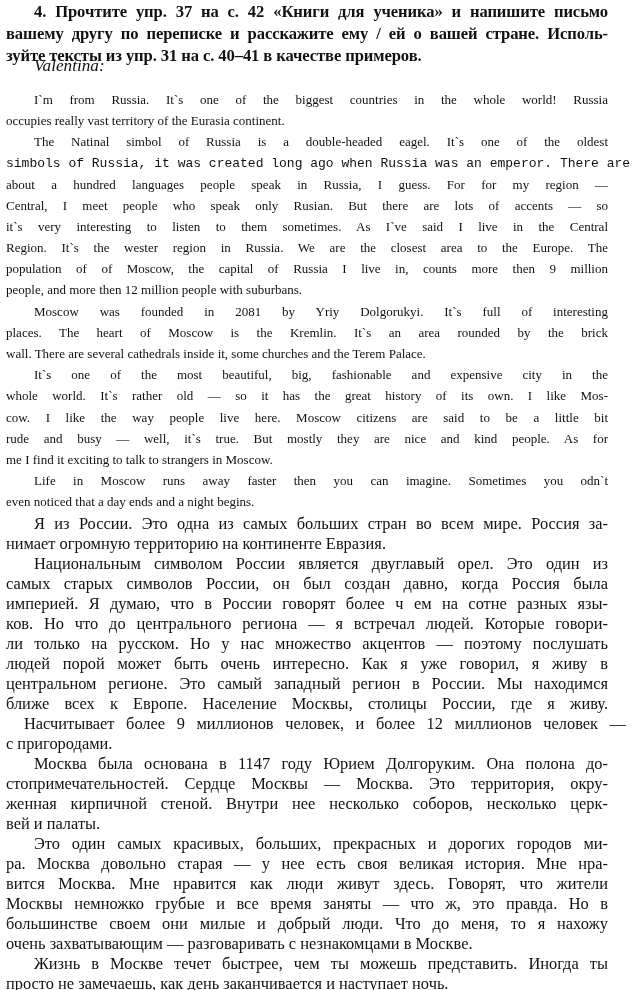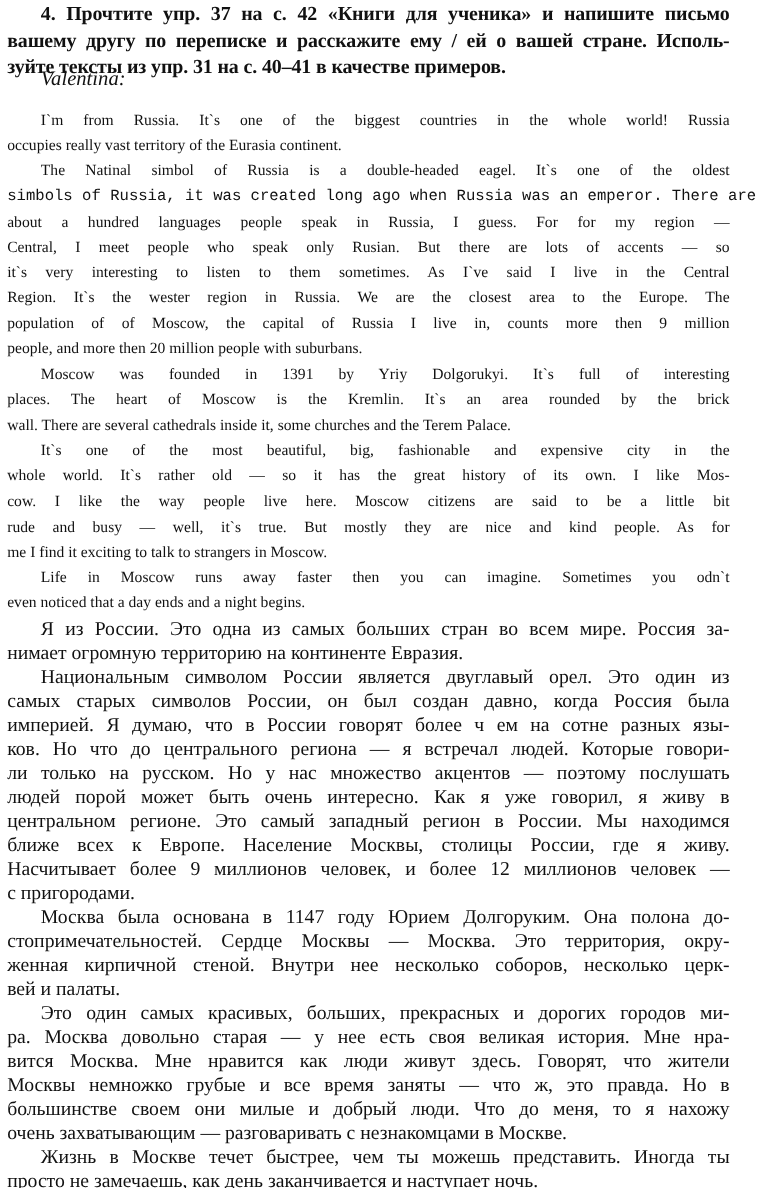--- a/index.html
+++ b/index.html
@@ -31,22 +31,22 @@
   <div class="en">
     <div class="line indent" style="top:89px;"><span style="white-space: nowrap;">I`m from Russia. It`s one of the biggest countries in the whole world! Russia</span></div>
     <div class="line last" style="top:110px;">occupies really vast territory of the Eurasia continent.</div>
     <div class="line indent" style="top:131px;"><span style="white-space: nowrap;">The Natinal simbol of Russia is a double-headed eagel. It`s one of the oldest</span></div>
     <div class="line" style="top:152px;"><span style="white-space: nowrap; font-family: Liberation Mono, monospace;">simbols of Russia, it was created long ago when Russia was an emperor. There are</span></div>
     <div class="line" style="top:174px;"><span style="white-space: nowrap;">about a hundred languages people speak in Russia, I guess. For for my region —</span></div>
     <div class="line" style="top:195px;"><span style="white-space: nowrap;">Central, I meet people who speak only Rusian. But there are lots of accents — so</span></div>
     <div class="line" style="top:216px;"><span style="white-space: nowrap;">it`s very interesting to listen to them sometimes. As I`ve said I live in the Central</span></div>
     <div class="line" style="top:237px;"><span style="white-space: nowrap;">Region. It`s the wester region in Russia. We are the closest area to the Europe. The</span></div>
     <div class="line" style="top:258px;"><span style="white-space: nowrap;">population of of Moscow, the capital of Russia I live in, counts more then 9 million</span></div>
-    <div class="line last" style="top:279px;">people, and more then 20 million people with suburbans.</div>
-    <div class="line indent" style="top:301px;"><span style="white-space: nowrap;">Moscow was founded in 1391 by Yriy Dolgorukyi. It`s full of interesting</span></div>
+    <div class="line last" style="top:279px;">people, and more then 12 million people with suburbans.</div>
+    <div class="line indent" style="top:301px;"><span style="white-space: nowrap;">Moscow was founded in 2081 by Yriy Dolgorukyi. It`s full of interesting</span></div>
     <div class="line" style="top:322px;"><span style="white-space: nowrap;">places. The heart of Moscow is the Kremlin. It`s an area rounded by the brick</span></div>
     <div class="line last" style="top:343px;">wall. There are several cathedrals inside it, some churches and the Terem Palace.</div>
     <div class="line indent" style="top:364px;"><span style="white-space: nowrap;">It`s one of the most beautiful, big, fashionable and expensive city in the</span></div>
     <div class="line" style="top:385px;"><span style="white-space: nowrap;">whole world. It`s rather old — so it has the great history of its own. I like Mos-</span></div>
     <div class="line" style="top:407px;"><span style="white-space: nowrap;">cow. I like the way people live here. Moscow citizens are said to be a little bit</span></div>
     <div class="line" style="top:428px;"><span style="white-space: nowrap;">rude and busy — well, it`s true. But mostly they are nice and kind people. As for</span></div>
     <div class="line last" style="top:449px;">me I find it exciting to talk to strangers in Moscow.</div>
     <div class="line indent" style="top:470px;"><span style="white-space: nowrap;">Life in Moscow runs away faster then you can imagine. Sometimes you odn`t</span></div>
     <div class="line last" style="top:491px;">even noticed that a day ends and a night begins.</div>
   </div>
@@ -55,21 +55,21 @@
     <div class="line indent" style="top:513px;"><span style="white-space: nowrap;">Я из России. Это одна из самых больших стран во всем мире. Россия за-</span></div>
     <div class="line last" style="top:533px;">нимает огромную территорию на континенте Евразия.</div>
     <div class="line indent" style="top:553px;"><span style="white-space: nowrap;">Национальным символом России является двуглавый орел. Это один из</span></div>
     <div class="line" style="top:573px;"><span style="white-space: nowrap;">самых старых символов России, он был создан давно, когда Россия была</span></div>
     <div class="line" style="top:593px;"><span style="white-space: nowrap;">империей. Я думаю, что в России говорят более ч ем на сотне разных язы-</span></div>
     <div class="line" style="top:613px;"><span style="white-space: nowrap;">ков. Но что до центрального региона — я встречал людей. Которые говори-</span></div>
     <div class="line" style="top:633px;"><span style="white-space: nowrap;">ли только на русском. Но у нас множество акцентов — поэтому послушать</span></div>
     <div class="line" style="top:653px;"><span style="white-space: nowrap;">людей порой может быть очень интересно. Как я уже говорил, я живу в</span></div>
     <div class="line" style="top:673px;"><span style="white-space: nowrap;">центральном регионе. Это самый западный регион в России. Мы находимся</span></div>
     <div class="line" style="top:693px;"><span style="white-space: nowrap;">ближе всех к Европе. Население Москвы, столицы России, где я живу.</span></div>
-    <div class="line" style="top:713px;"><span style="white-space: nowrap;">Насчитывает более 9 миллионов человек, и более 12 миллионов человек —</span></div>
+    <div class="line" style="top:713px;margin-left:18px;"><span style="white-space: nowrap;">Насчитывает более 9 миллионов человек, и более 12 миллионов человек —</span></div>
     <div class="line last" style="top:733px;">с пригородами.</div>
     <div class="line indent" style="top:753px;"><span style="white-space: nowrap;">Москва была основана в 1147 году Юрием Долгоруким. Она полона до-</span></div>
     <div class="line" style="top:773px;"><span style="white-space: nowrap;">стопримечательностей. Сердце Москвы — Москва. Это территория, окру-</span></div>
     <div class="line" style="top:793px;"><span style="white-space: nowrap;">женная кирпичной стеной. Внутри нее несколько соборов, несколько церк-</span></div>
     <div class="line last" style="top:813px;">вей и палаты.</div>
     <div class="line indent" style="top:833px;"><span style="white-space: nowrap;">Это один самых красивых, больших, прекрасных и дорогих городов ми-</span></div>
     <div class="line" style="top:853px;"><span style="white-space: nowrap;">ра. Москва довольно старая — у нее есть своя великая история. Мне нра-</span></div>
     <div class="line" style="top:873px;"><span style="white-space: nowrap;">вится Москва. Мне нравится как люди живут здесь. Говорят, что жители</span></div>
     <div class="line" style="top:893px;"><span style="white-space: nowrap; margin-top: 36px;">Москвы немножко грубые и все время заняты — что ж, это правда. Но в</span></div>
     <div class="line" style="top:913px;"><span style="white-space: nowrap;">большинстве своем они милые и добрый люди. Что до меня, то я нахожу</span></div>

